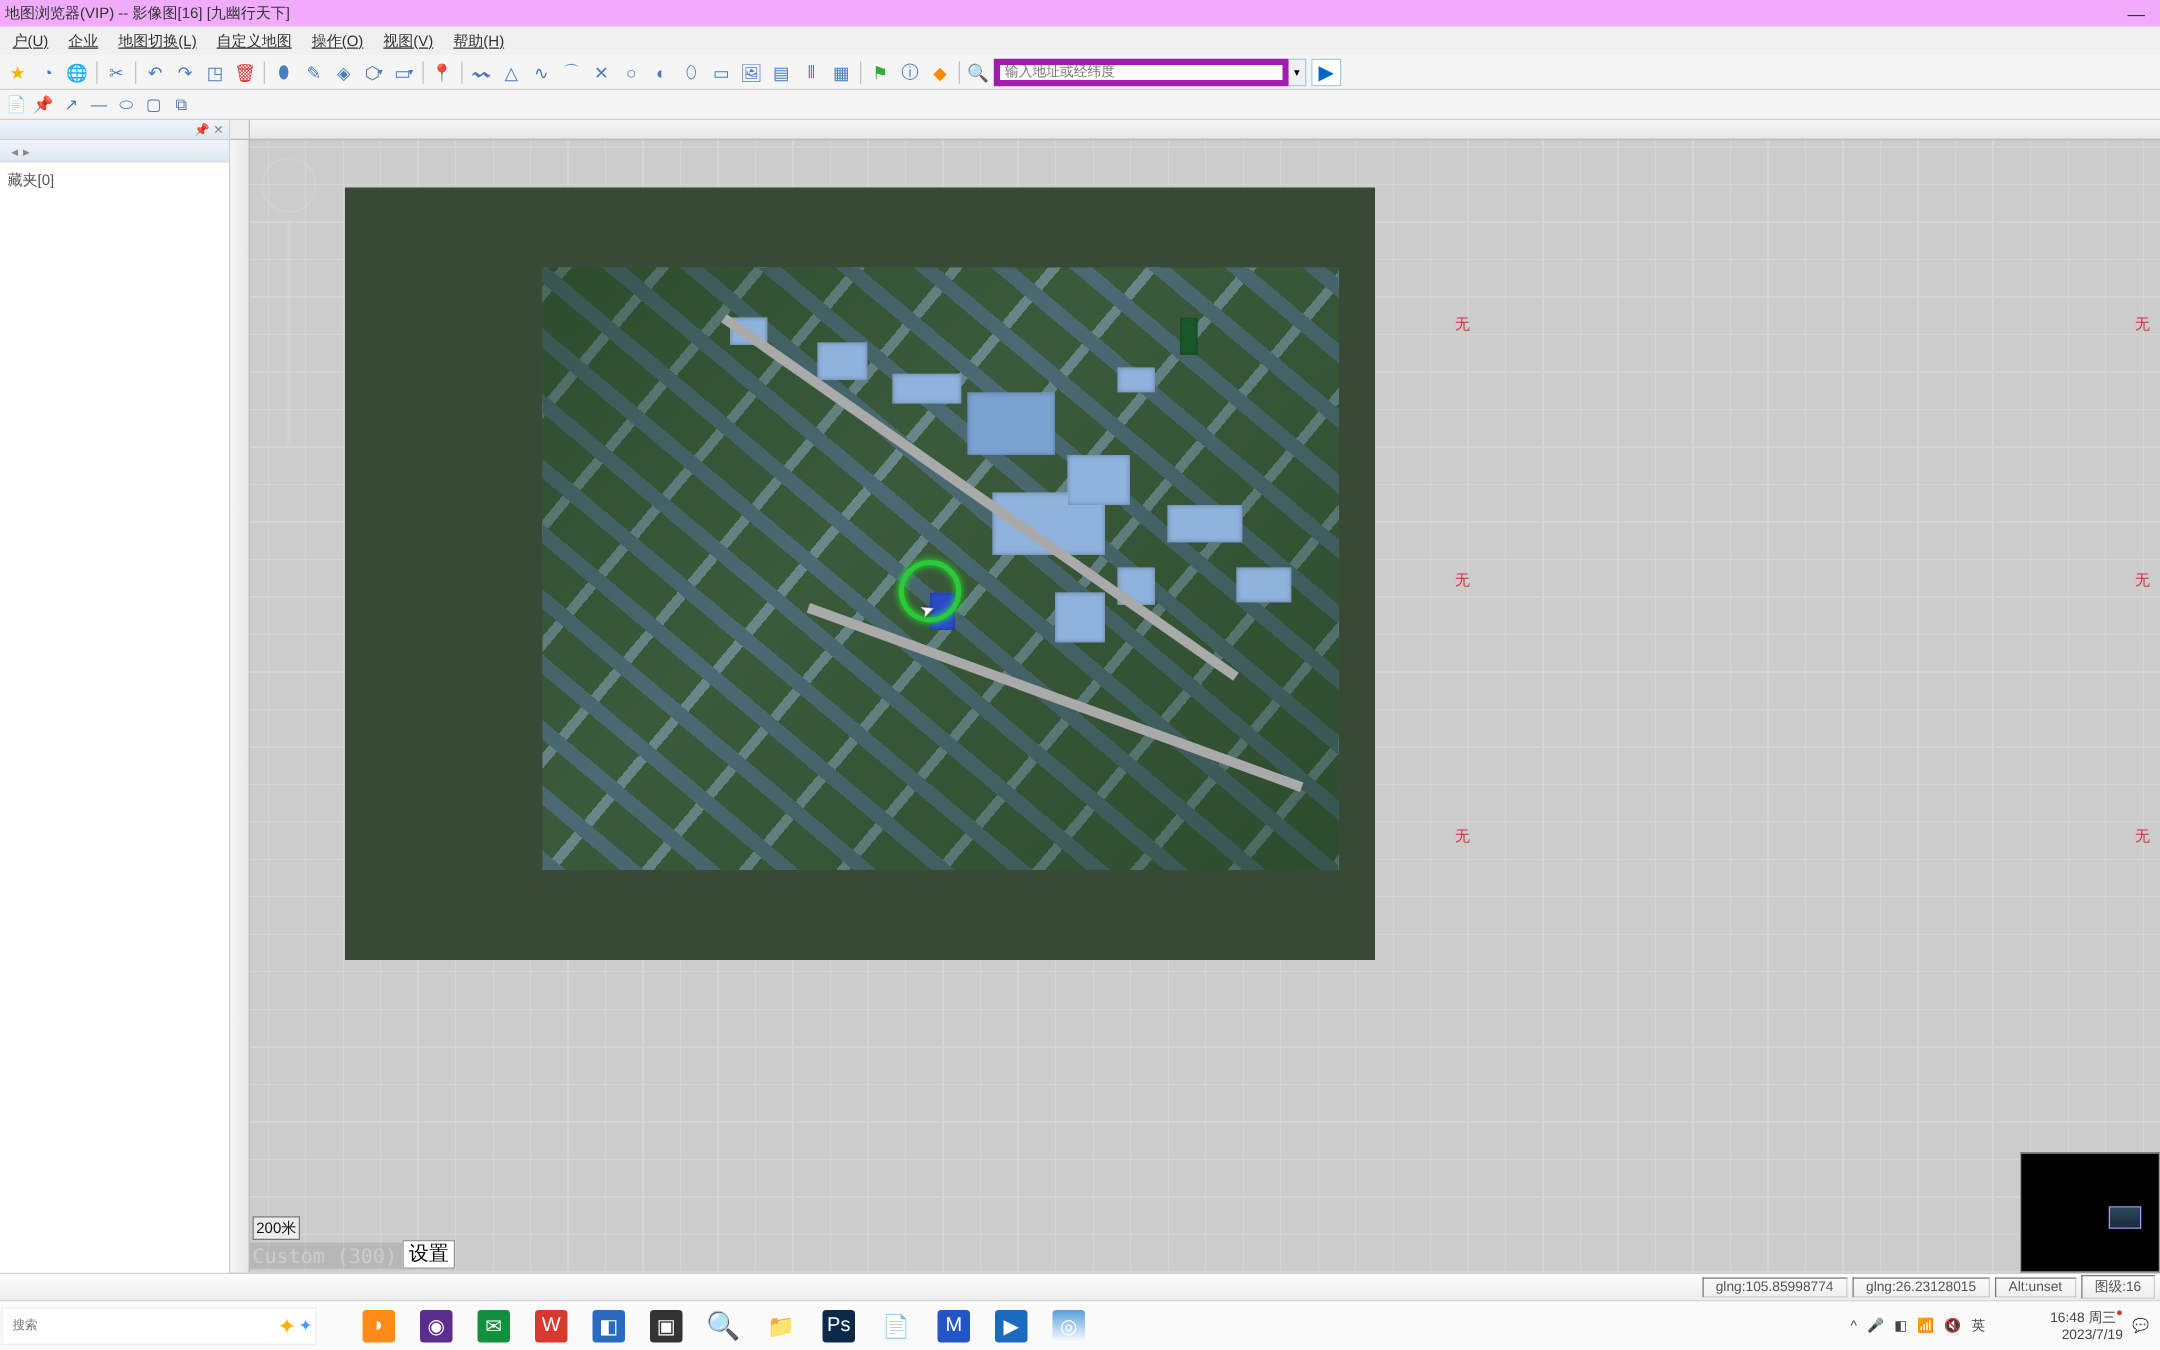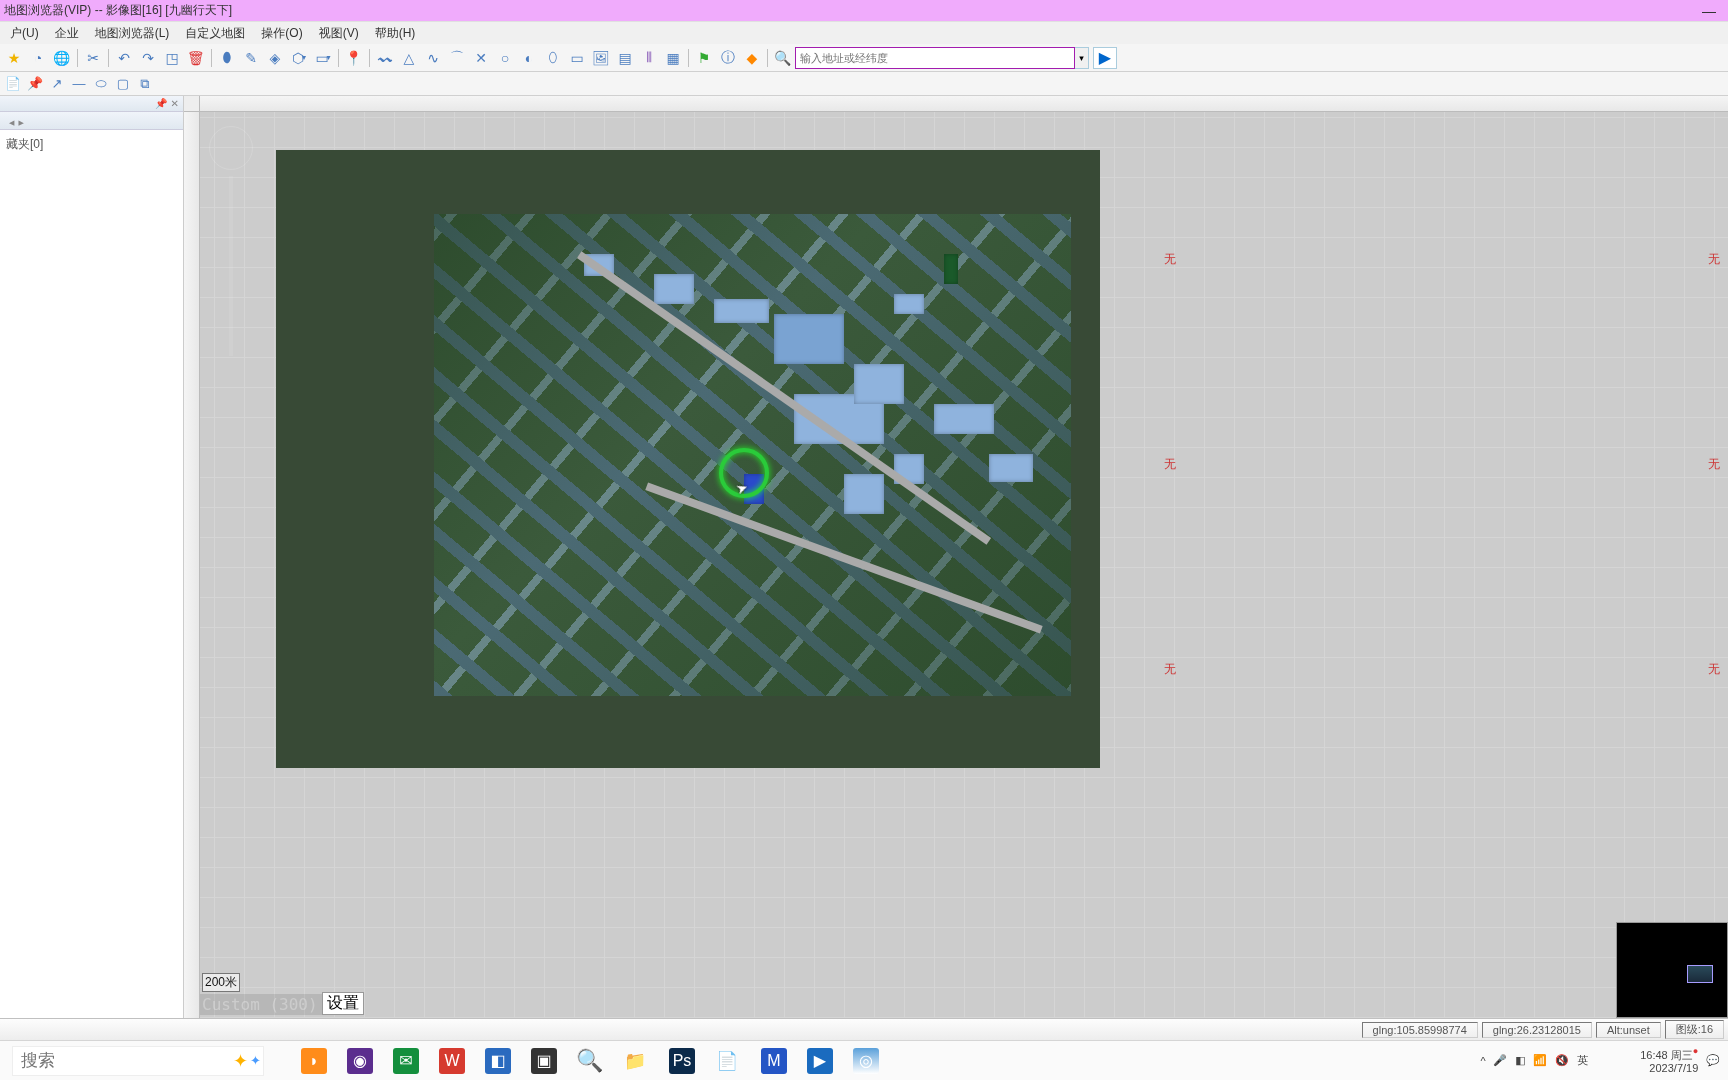--- a/index.html
+++ b/index.html
@@ -3,31 +3,31 @@
   <meta charset="utf-8">
   <style>
     * { margin: 0; padding: 0; box-sizing: border-box; font-family: "Microsoft YaHei", sans-serif; }
     body { width: 1728px; height: 1080px; overflow: hidden; background: #fff; position: relative; }
     
     .titlebar { height: 22px; background: #f0abfc; border-bottom: 1px solid #e0e0e0; display: flex; align-items: center; padding: 0 4px; font-size: 12px; color: #333; }
     .titlebar-spacer { flex: 1; }
     .win-btn { width: 30px; text-align: center; font-size: 14px; color: #333; }
     
     .menubar { height: 22px; background: #f0f0f0; display: flex; align-items: stretch; font-size: 12px; color: #333; padding-left: 2px; }
-    .menu-item { padding: 3px 8px; cursor: pointer; }
+    .menu-item { padding: 3px 8px; cursor: pointer; text-decoration: underline; }
 
     .toolbar { height: 28px; background: #f5f5f5; border-bottom: 1px solid #d0d0d0; display: flex; align-items: center; padding: 0 2px; gap: 0; }
     .tbtn { width: 24px; height: 24px; display: inline-flex; align-items: center; justify-content: center; cursor: pointer; font-size: 14px; color: #4a7cbf; border-radius: 2px; }
     .tsep { width: 1px; height: 18px; background: #c0c0c0; margin: 0 3px; }
     .tbtn.yellow { color: #f0b400; }
     .tbtn.orange { color: #ff8800; }
     .tbtn.red { color: #d33; }
     .tbtn.green { color: #3a3; }
     .tbtn.purple { color: #8a5cb8; }
-    .search-input { width: 280px; height: 22px; border: 1px solid #a21caf; font-size: 11px; padding: 0 4px; color: #888; }
+    .search-input { width: 236px; height: 22px; border: 5px solid #a21caf; font-size: 11px; padding: 0 4px; color: #888; }
     .search-go { width: 24px; height: 22px; border: 1px solid #acd; background: #fff; color: #0066cc; display: inline-flex; align-items: center; justify-content: center; margin-left: 4px; }
     .search-dd { width: 14px; height: 22px; border: 1px solid #acd; border-left: none; background: #f0f0f0; font-size: 9px; display: inline-flex; align-items: center; justify-content: center; }
 
     .toolbar2 { height: 24px; background: #f5f5f5; border-bottom: 1px solid #d0d0d0; display: flex; align-items: center; padding: 0 2px; }
     .tbtn2 { width: 22px; height: 20px; display: inline-flex; align-items: center; justify-content: center; cursor: pointer; font-size: 13px; color: #4a7cbf; }
 
     .workspace { display: flex; height: calc(100% - 22px - 22px - 28px - 24px - 22px - 40px); }
     
     .sidebar { width: 184px; background: #fff; border-right: 1px solid #ccc; display: flex; flex-direction: column; }
     .sidebar-header { height: 16px; background: linear-gradient(#f0f4fa,#e0e8f0); border-bottom: 1px solid #ccd; display: flex; align-items: center; justify-content: flex-end; padding: 0 4px; font-size: 10px; gap: 3px; color: #888; }
@@ -64,42 +64,42 @@
     .custom-label { position:absolute; left:14px; bottom:3px; color:rgba(255,255,255,.3); font-size:16px; font-family: monospace; background:rgba(0,0,0,.1); padding:1px 4px;}
     .settings-btn { position:absolute; left:138px; bottom:3px; font-size:16px; background:#fff; border:1px solid #999; padding:0 4px; }
 
     .overview { position:absolute; right:0; bottom:0; width:112px; height:96px; background:#000; border:1px solid #999; z-index:10; }
     .overview-inner { position:absolute; left:70px; top:42px; width:26px; height:18px; border:1px solid #a79cff; background: linear-gradient(#2a4a5a,#1a2a3a); }
 
     .statusbar { height: 22px; background: linear-gradient(#fdfdfd,#ededed); border-top: 1px solid #c0c0c0; display: flex; align-items: center; justify-content: flex-end; font-size: 11px; color: #555; gap: 4px; padding-right: 4px; }
     .status-cell { border: 1px inset #ccc; padding: 1px 10px; }
 
     .taskbar { position: absolute; bottom:0; left:0; right:0; height:40px; background:#fafafa; border-top:1px solid #d5d5d5; display:flex; align-items:center; }
-    .task-search { width: 250px; height: 28px; margin-left: 13px; border:none; background:#fff; font-size: 17px; padding: 0 8px; color:#737373; outline: 1px solid #eee; }
+    .task-search { width: 250px; height: 28px; margin-left: 2px; border:none; background:#fff; font-size: 10px; padding: 0 8px; color:#737373; outline: 1px solid #eee; }
     .task-icons { display:flex; align-items:center; gap: 20px; margin-left: 30px; }
     .tic { width:26px; height:26px; display:inline-flex; align-items:center; justify-content:center; font-size:16px; color:#fff; border-radius:3px; }
     .task-tray { margin-left:auto; display:flex; align-items:center; gap: 8px; font-size:11px; color:#444; padding-right:8px; }
     .clock { text-align: right; line-height: 1.2; margin-left: 44px; }
     .dropdown-arrow { font-size: 8px; margin-left:-2px; color: #4a7cbf; }
     .caret { font-size:7px; color:#888; margin-left:1px; }
     .sparkle { display:inline-flex; gap:2px; align-items:center; margin-left:-30px; margin-right: 10px; }
   </style>
 </head>
 <body>
 
 <div class="titlebar">
   <span>地图浏览器(VIP) -- 影像图[16] [九幽行天下]</span>
   <span class="titlebar-spacer"></span>
   <span class="win-btn">—</span>
 </div>
 
 <div class="menubar">
   <span class="menu-item">户(U)</span>
   <span class="menu-item">企业</span>
-  <span class="menu-item">地图浏览器(L)</span>
+  <span class="menu-item">地图切换(L)</span>
   <span class="menu-item">自定义地图</span>
   <span class="menu-item">操作(O)</span>
   <span class="menu-item">视图(V)</span>
   <span class="menu-item">帮助(H)</span>
 </div>
 
 <div class="toolbar">
   <span class="tbtn yellow">★</span>
   <span class="tbtn">◔</span>
   <span class="tbtn">🌐</span>

